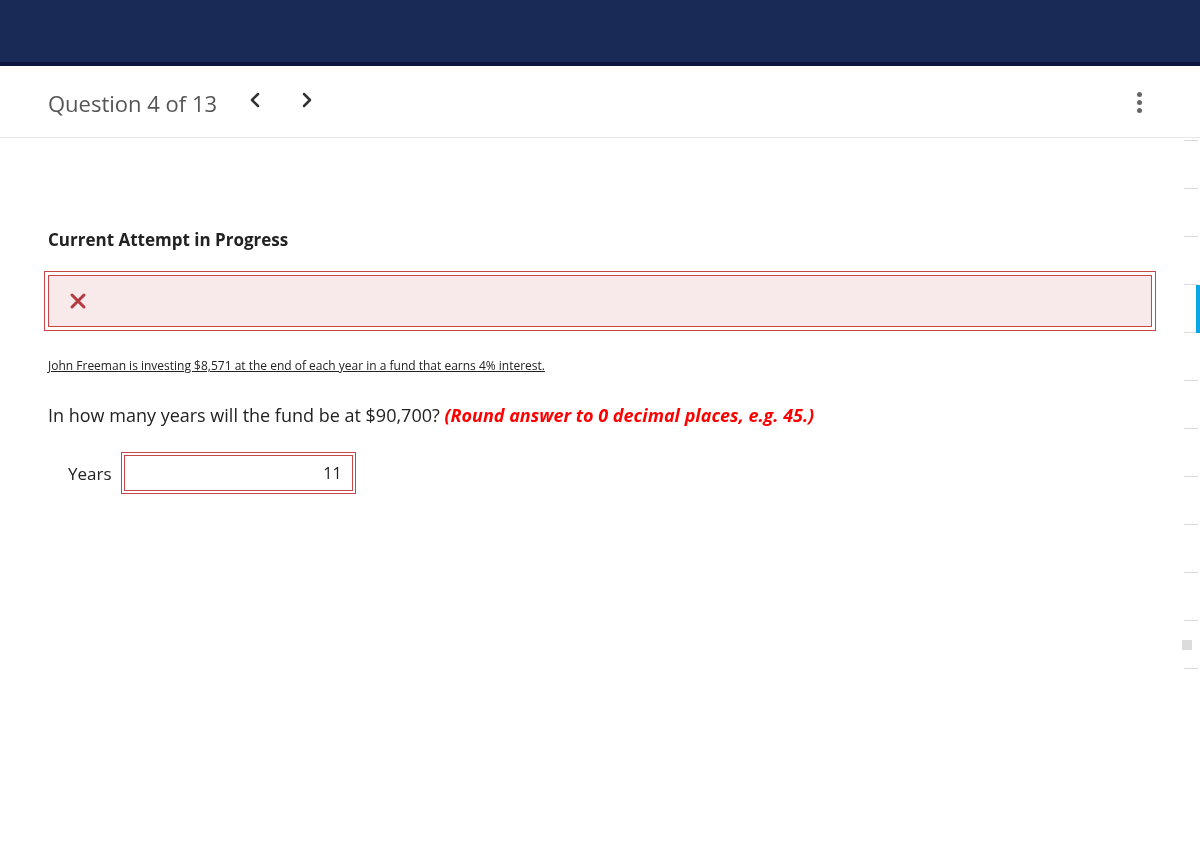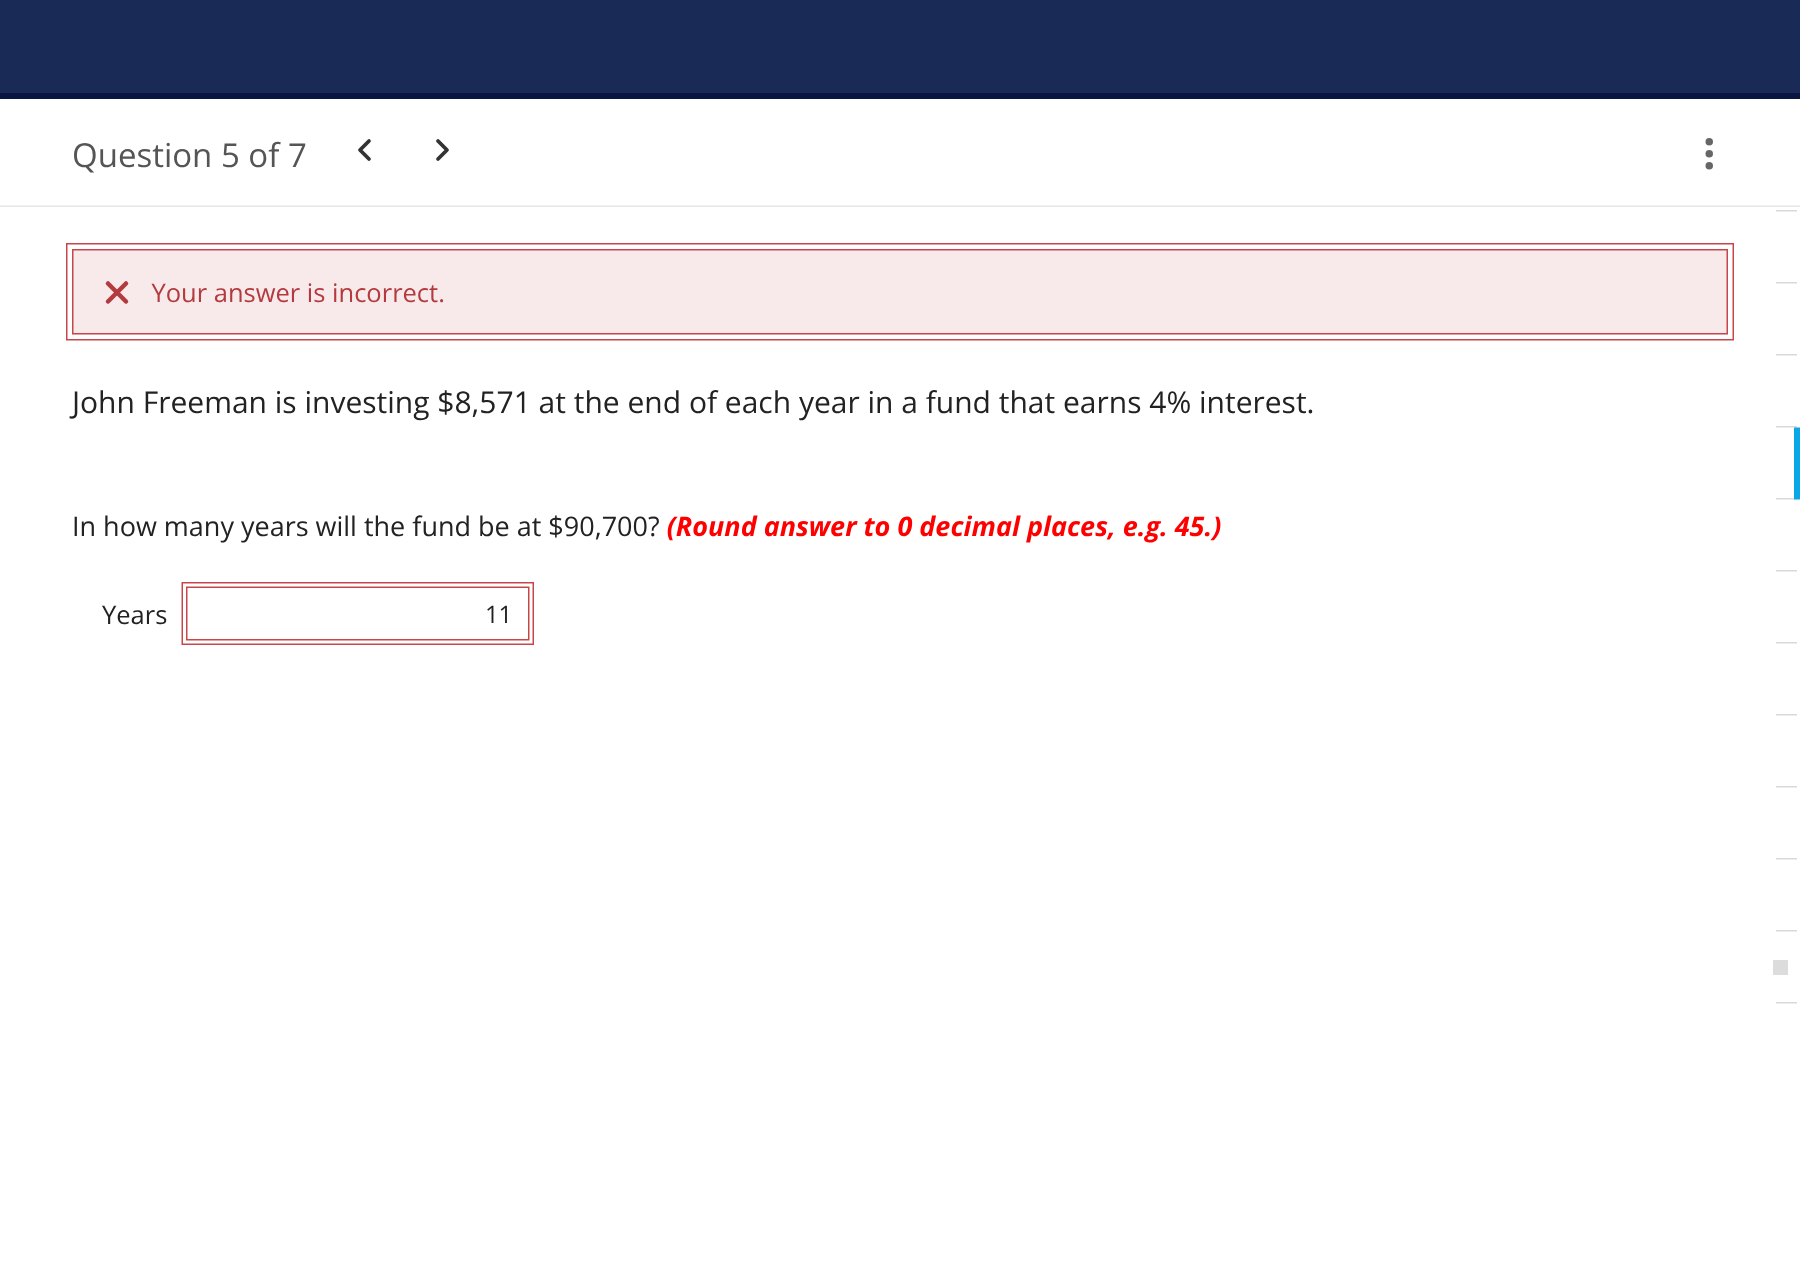--- a/index.html
+++ b/index.html
@@ -84,24 +84,25 @@
   .x-icon {
     width: 18px; height: 18px;
     flex-shrink: 0;
   }
   .x-icon svg { display: block; }
   .alert-text {
     color: #b33a3e;
     font-size: 17px;
   }
   .q-text {
-    font-size: 20px;
+    font-size: 12px;
     color: #222;
     line-height: 1.5;
-    margin-bottom: 56px;
+    margin-bottom: 28px;
+    text-decoration: underline;
   }
   .q-prompt {
     font-size: 18px;
     color: #222;
     margin-bottom: 28px;
   }
   .hint {
     color: #ff0000;
     font-style: italic;
     font-weight: 700;
@@ -158,21 +159,21 @@
     right: 6px;
     top: 500px;
   }
 </style>
 </head>
 <body>
 
 <div class="topbar"></div>
 
 <div class="header-row">
-  <div class="question-label">Question 5 of 7</div>
+  <div class="question-label">Question 4 of 13</div>
   <div class="nav-arrows">
     <button class="nav-arrow">
       <svg width="12" height="16" viewBox="0 0 12 16">
           <path d="M9 2 L3 8 L9 14" stroke="#333" stroke-width="2.5" fill="none" stroke-linecap="round" stroke-linejoin="round"></path>
         </svg>
     </button>
     <button class="nav-arrow">
       <svg width="12" height="16" viewBox="0 0 12 16">
           <path d="M3 2 L9 8 L3 14" stroke="#333" stroke-width="2.5" fill="none" stroke-linecap="round" stroke-linejoin="round"></path>
         </svg>
@@ -181,28 +182,28 @@
   <div class="header-spacer"></div>
   <button class="kebab">
     <span></span>
     <span></span>
     <span></span>
   </button>
 </div>
 
 <div class="content">
 
+  <div class="attempt-status">Current Attempt in Progress</div>
 
   <div class="alert-incorrect">
     <span class="x-icon">
       <svg width="18" height="18" viewBox="0 0 18 18">
           <path d="M3 3 L15 15 M15 3 L3 15" stroke="#b33a3e" stroke-width="3" stroke-linecap="round"></path>
         </svg>
     </span>
-    <span class="alert-text">Your answer is incorrect.</span>
   </div>
 
   <p class="q-text">John Freeman is investing $8,571 at the end of each year in a fund that earns 4% interest.</p>
 
   <p class="q-prompt">
     <span>In how many years will the fund be at $90,700? </span><span class="hint">(Round answer to 0 decimal places, e.g. 45.)</span>
   </p>
 
   <div class="answer-row">
     <span class="answer-label">Years</span>

